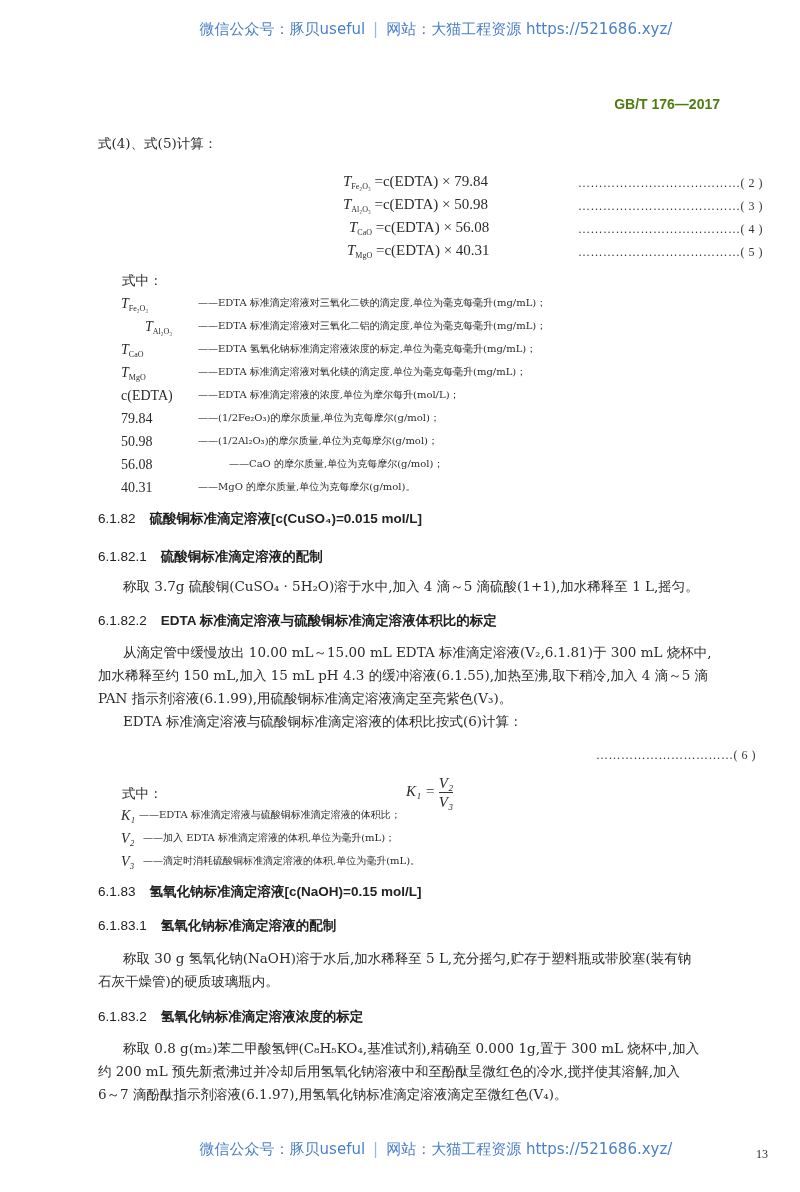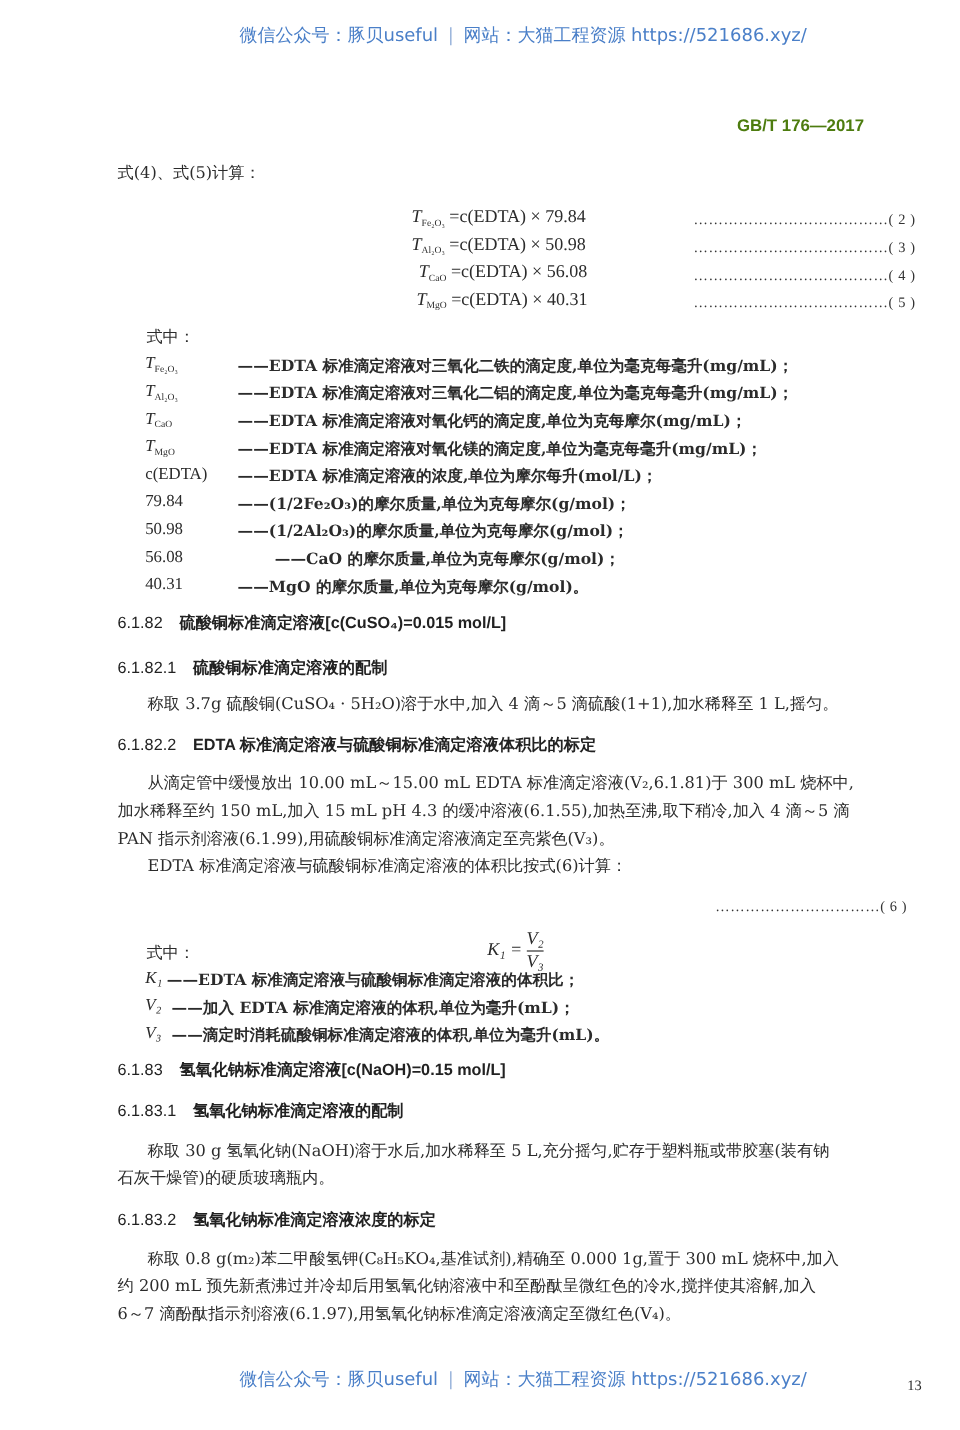--- a/index.html
+++ b/index.html
@@ -18,21 +18,21 @@
   .wm-sep { margin: 0 8px; color: #9bb5dc; }
   .std-code { right: 80px; top: 96px; font-family: "Liberation Sans", sans-serif; font-size: 14px; font-weight: bold; color: #4d7c0f; }
   .p { left: 62px; font-size: 13.5px; }
   .eq { font-family: "Liberation Serif", serif; font-size: 15px; }
   .eq i { font-style: italic; }
   .sub { font-size: 8px; vertical-align: -3px; }
   .dots { font-family: "Liberation Serif", serif; font-size: 12px; letter-spacing: 0.5px; color: #333; }
   .h { left: 62px; font-family: "Liberation Sans", sans-serif; font-size: 13.5px; font-weight: bold; color: #222; }
   .h .num { font-weight: normal; margin-right: 14px; }
   .def-sym { left: 85px; font-family: "Liberation Serif", serif; font-size: 14px; }
-  .def-text { left: 168px; font-size: 13px; font-weight: bold; }
+  .def-text { left: 168px; font-size: 10px; }
   .indent { left: 87px; }
   .pagenum { left: 720px; top: 1083px; font-size: 12px; font-family: "Liberation Serif", serif; margin-top: 37px; }
   .frac { display: inline-block; vertical-align: middle; text-align: center; font-style: italic; }
   .frac span { display: block; line-height: 18px; }
   .frac .top { border-bottom: 1px solid #333; }
 </style>
 </head>
 <body>
 
 <div class="abs watermark" style="top:20px;">
@@ -64,25 +64,25 @@
   </div>
   <div class="abs dots" style="left:542px; top:245px;"><span>…………………………………</span><span>( 5 )</span></div>
 </div>
 
 <div class="abs" style="left:86px; top:272px;">式中：</div>
 
 <div>
   <div class="abs def-sym" style="top:296px;"><i>T</i><span class="sub">Fe₂O₃</span></div>
   <div class="abs def-text" style="left:162px; top:296px;">——EDTA 标准滴定溶液对三氧化二铁的滴定度,单位为毫克每毫升(mg/mL)；</div>
 
-  <div class="abs def-sym" style="top:319px;"><i>T</i><span class="sub">Al₂O₃</span></div>
+  <div class="abs def-sym" style="top:319px;margin-left:24px;"><i>T</i><span class="sub">Al₂O₃</span></div>
   <div class="abs def-text" style="left:162px; top:319px;">——EDTA 标准滴定溶液对三氧化二铝的滴定度,单位为毫克每毫升(mg/mL)；</div>
 
   <div class="abs def-sym" style="top:342px;"><i>T</i><span class="sub">CaO</span></div>
-  <div class="abs def-text" style="left:162px; top:342px;">——EDTA 标准滴定溶液对氧化钙的滴定度,单位为克每摩尔(mg/mL)；</div>
+  <div class="abs def-text" style="left:162px; top:342px;">——EDTA 氢氧化钠标准滴定溶液浓度的标定,单位为毫克每毫升(mg/mL)；</div>
 
   <div class="abs def-sym" style="top:365px;"><i>T</i><span class="sub">MgO</span></div>
   <div class="abs def-text" style="left:162px; top:365px;">——EDTA 标准滴定溶液对氧化镁的滴定度,单位为毫克每毫升(mg/mL)；</div>
 
   <div class="abs def-sym" style="top:388px;">c(EDTA)</div>
   <div class="abs def-text" style="left:162px; top:388px;">——EDTA 标准滴定溶液的浓度,单位为摩尔每升(mol/L)；</div>
 
   <div class="abs def-sym" style="top:411px;">79.84</div>
   <div class="abs def-text" style="left:162px; top:411px;">——(1/2Fe₂O₃)的摩尔质量,单位为克每摩尔(g/mol)；</div>
 

